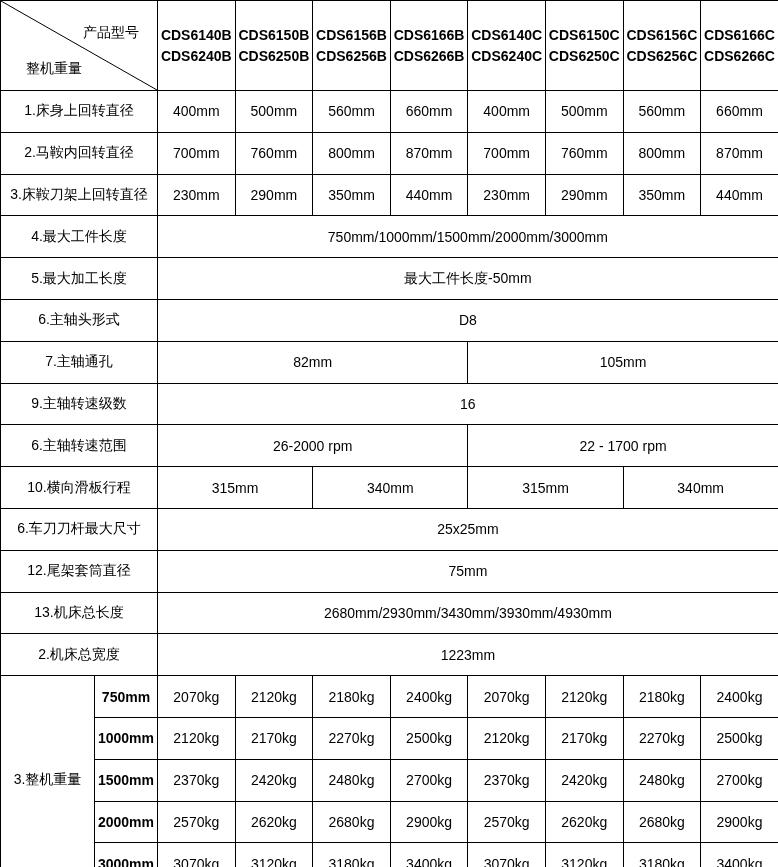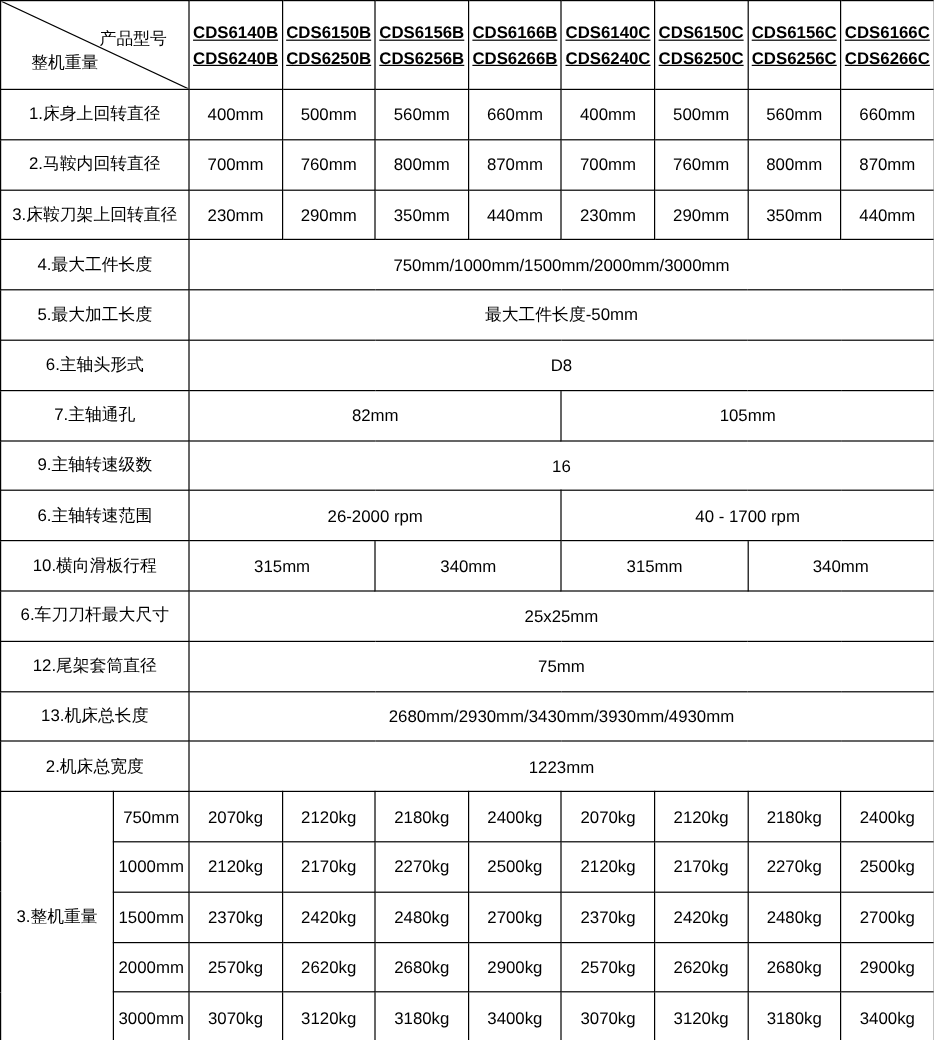--- a/index.html
+++ b/index.html
@@ -17,21 +17,21 @@
   table.spec td {
     border: 1px solid #000000;
     padding: 0;
     text-align: center;
     vertical-align: middle;
     color: #000000;
     font-family: "Liberation Sans", sans-serif;
     font-size: 14px;
     overflow: hidden;
   }
-  tr.hrow { height: 74px; text-decoration: underline; }
+  tr.hrow { height: 90px; }
   tr.drow { height: 41.8px; }
 
   td.corner { position: relative; }
   .corner svg {
     position: absolute;
     left: 0; top: 0;
     width: 100%; height: 100%;
     display: block;
   }
   .corner-top {
@@ -52,21 +52,21 @@
     font-weight: bold;
     font-size: 15px;
   }
   td.colhead .m { line-height: 21px; }
 
   td.lbl {
     text-align: left;
     padding-left: 6px;
     white-space: nowrap;
   }
-  td.len { font-size: 13px; }
+  td.len { font-size: 13px; font-weight: bold; }
 </style>
 </head>
 <body>
 
 <table class="spec">
   <colgroup>
     <col style="width:94px">
     <col style="width:63px">
     <col style="width:77.6px">
       <col style="width:77.6px">
@@ -179,21 +179,21 @@
   </tr>
 
   <tr class="drow">
     <td class="lbl" colspan="2">9.主轴转速级数</td>
     <td colspan="8">16</td>
   </tr>
 
   <tr class="drow">
     <td class="lbl" colspan="2">6.主轴转速范围</td>
     <td colspan="4">26-2000 rpm</td>
-    <td colspan="4">40 - 1700 rpm</td>
+    <td colspan="4">22 - 1700 rpm</td>
   </tr>
 
   <tr class="drow">
     <td class="lbl" colspan="2">10.横向滑板行程</td>
     <td colspan="2">315mm</td>
     <td colspan="2">340mm</td>
     <td colspan="2">315mm</td>
     <td colspan="2">340mm</td>
   </tr>
 

